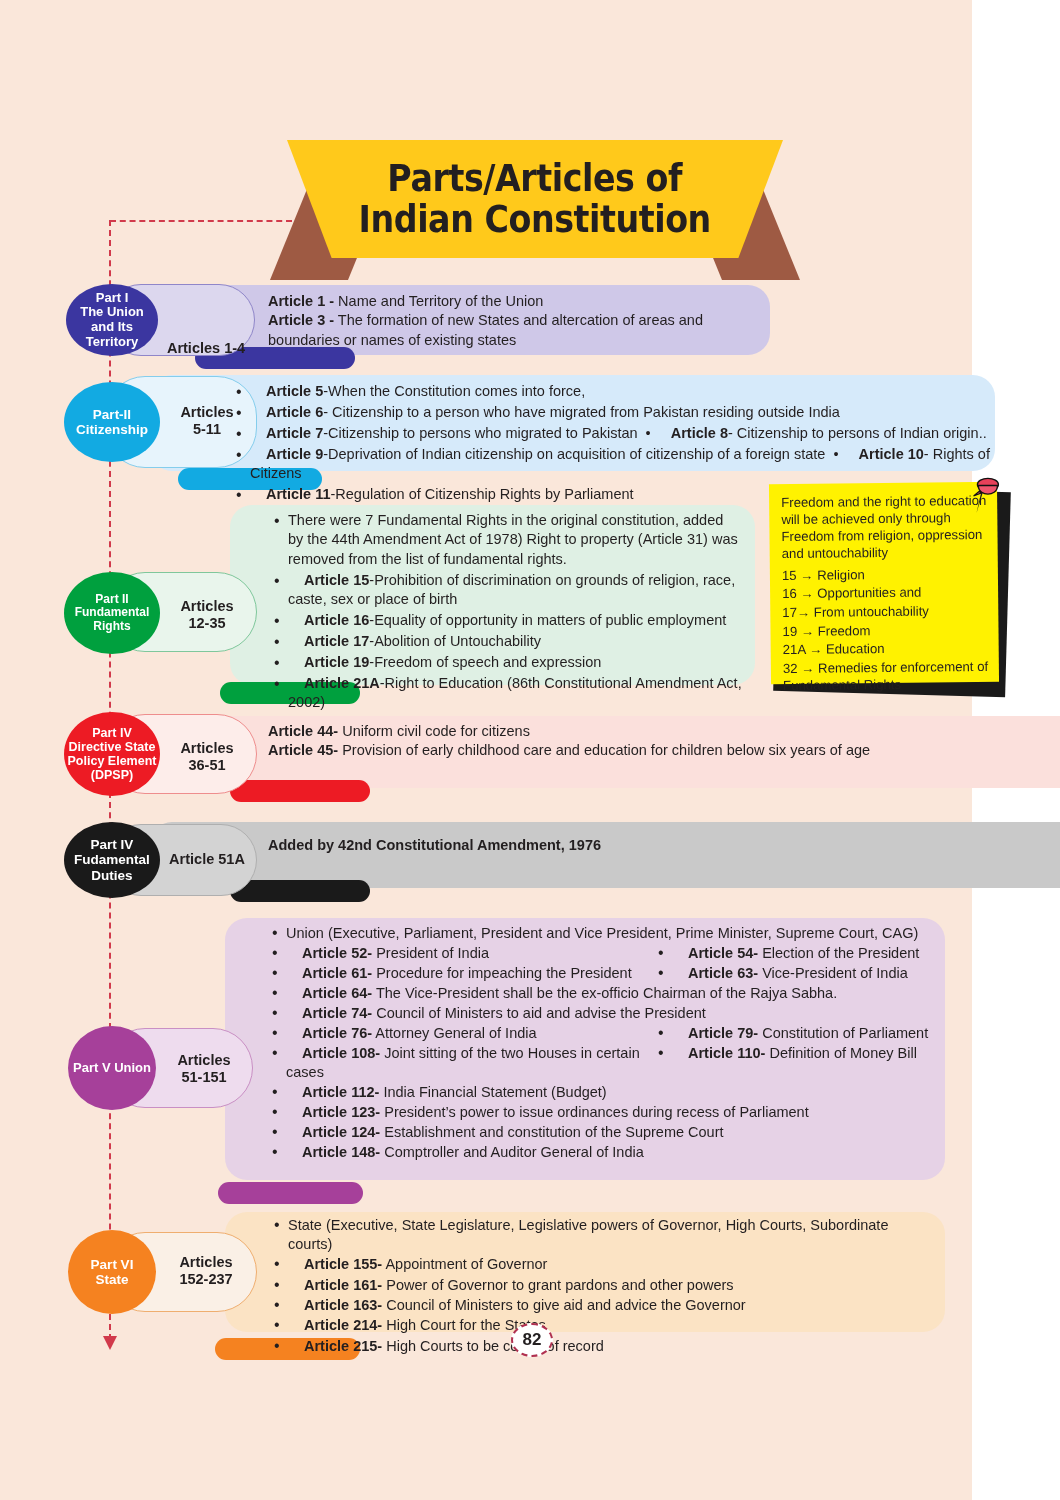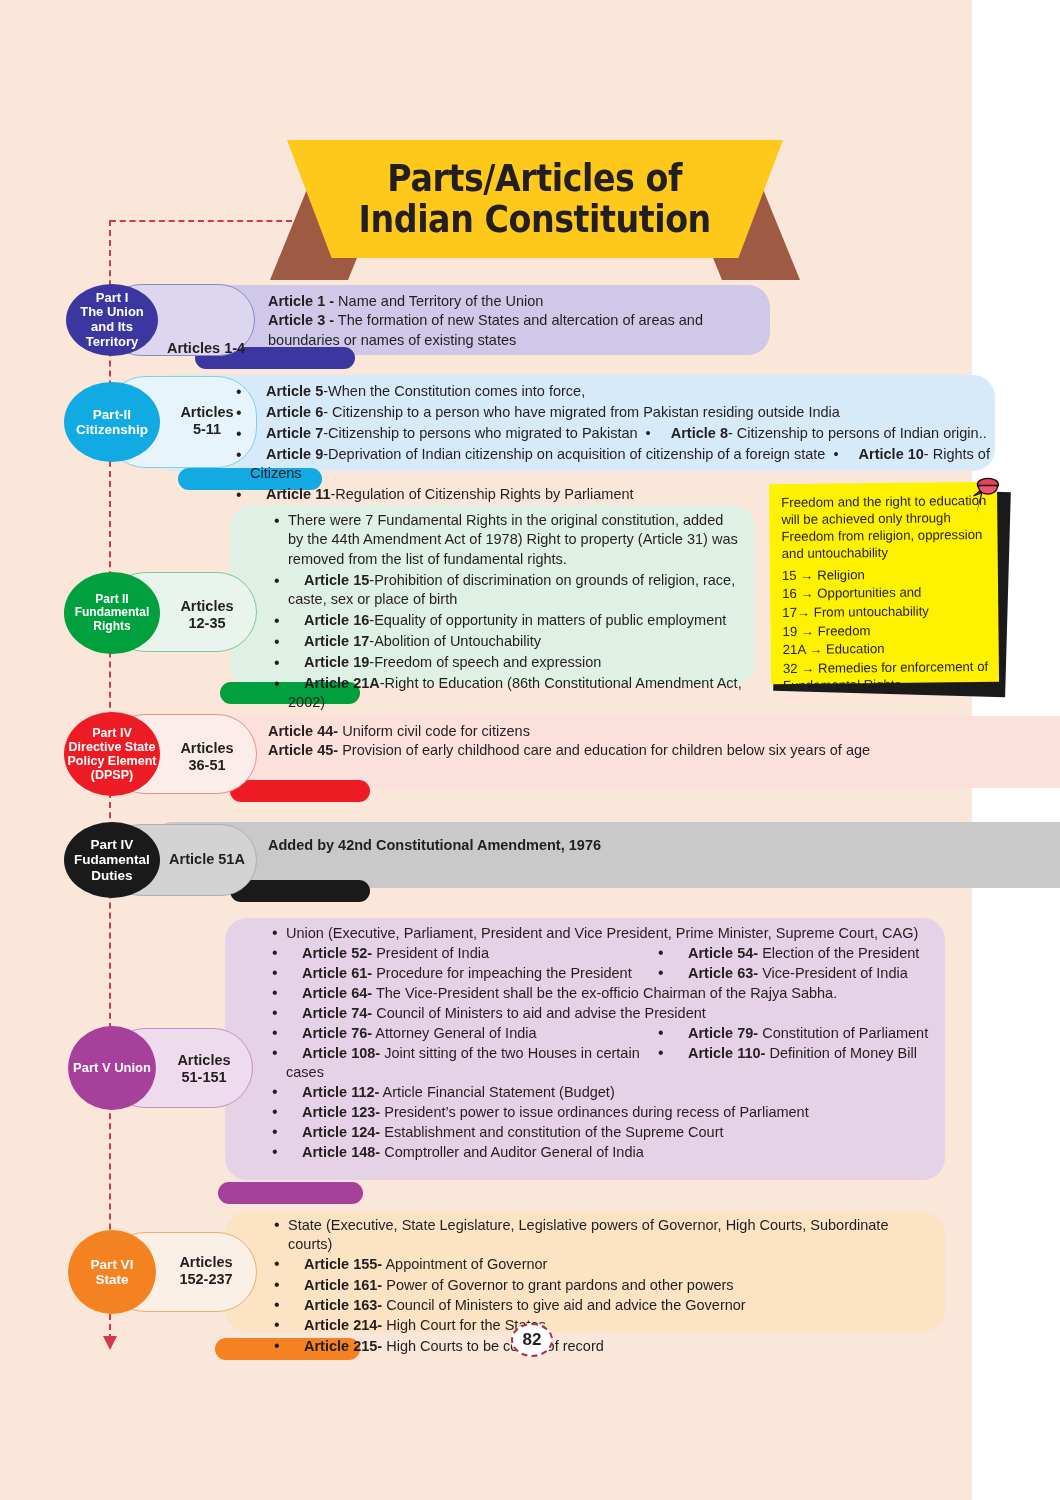--- a/index.html
+++ b/index.html
@@ -278,21 +278,21 @@
               <div class="c1"><span class="inline-b">Article 76-</span><span> Attorney General of India</span></div>
               <div class="c2"><span class="inline-b">Article 79-</span><span> Constitution of Parliament</span></div>
             </div>
           </li>
         <li>
             <div class="two-col">
               <div class="c1"><span class="inline-b">Article 108-</span><span> Joint sitting of the two Houses in certain cases</span></div>
               <div class="c2"><span class="inline-b">Article 110-</span><span> Definition of Money Bill</span></div>
             </div>
           </li>
-        <li><span class="inline-b">Article 112-</span><span> Article Financial Statement (Budget)</span></li>
+        <li><span class="inline-b">Article 112-</span><span> India Financial Statement (Budget)</span></li>
         <li><span class="inline-b">Article 123-</span><span> President’s power to issue ordinances during recess of Parliament</span></li>
         <li><span class="inline-b">Article 124-</span><span> Establishment and constitution of the Supreme Court</span></li>
         <li><span class="inline-b">Article 148-</span><span> Comptroller and Auditor General of India</span></li>
       </ul>
     </div>
   </div>
 
   <div class="row">
     <div class="body-panel" style="left:225px; top:1212px; width:720px; height:120px; background:#FBE3C4;"></div>
     <div class="accent-bar" style="left:215px; top:1338px; width:145px; background:#F58220;"></div>

